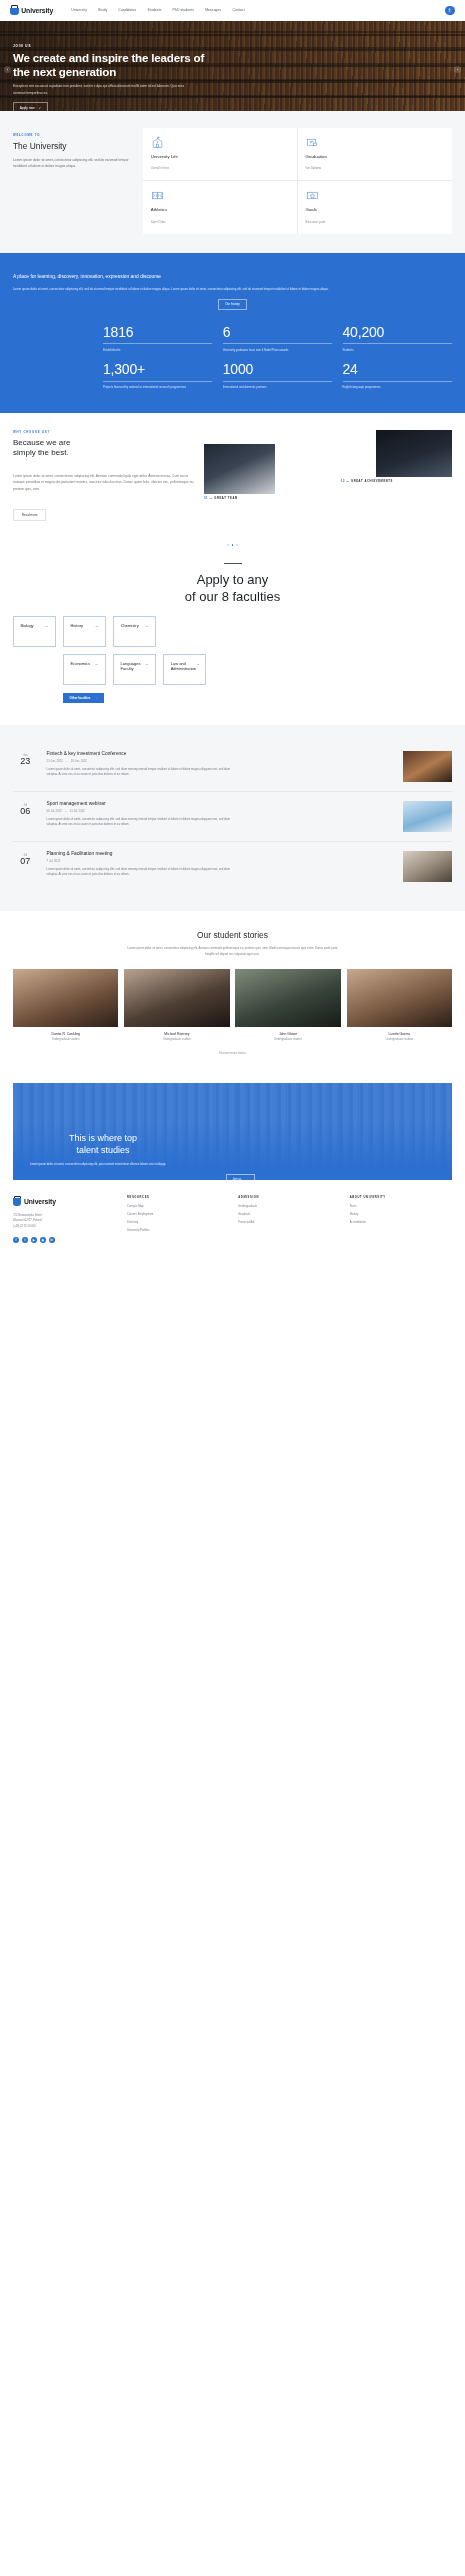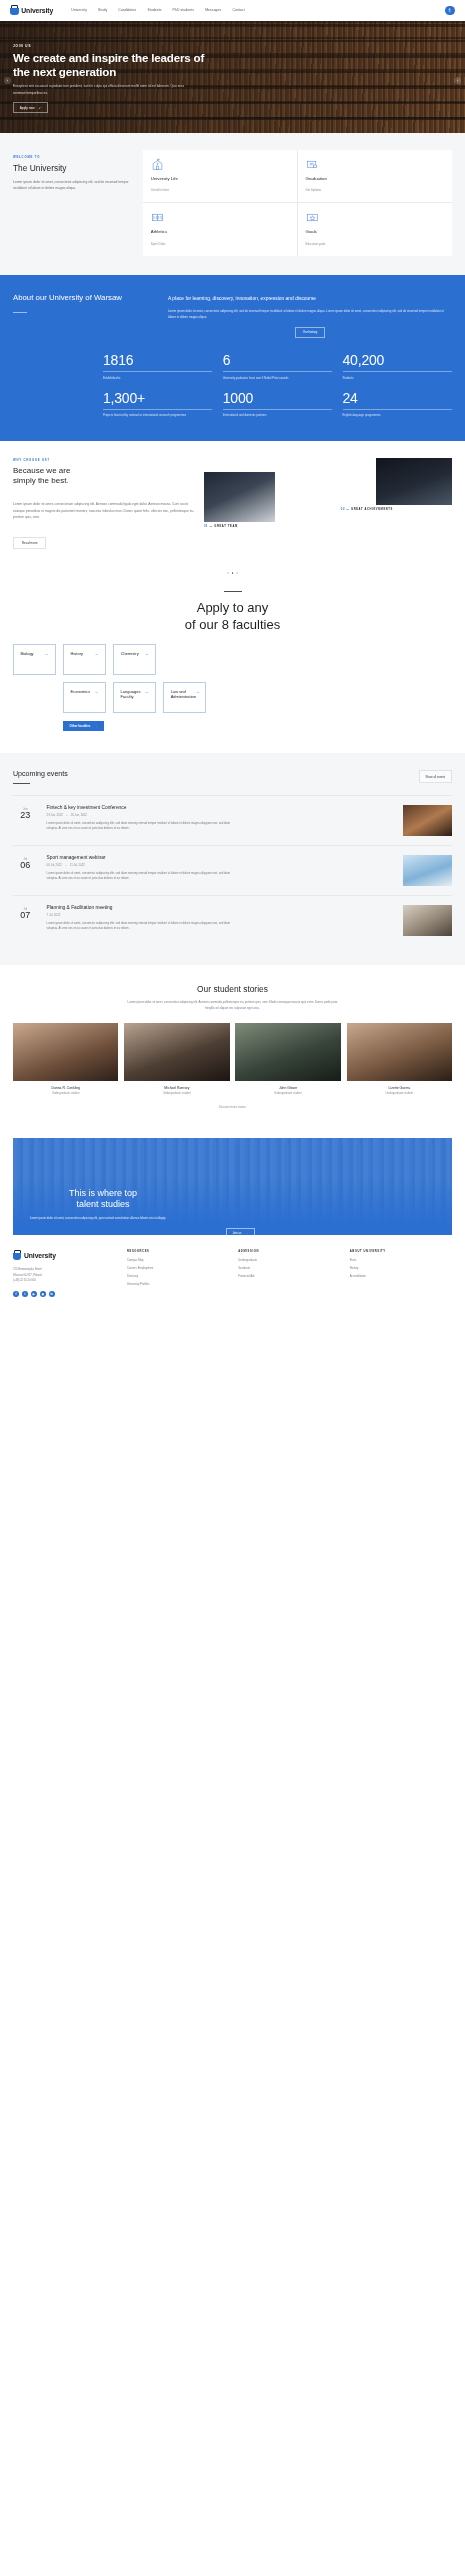--- a/index.html
+++ b/index.html
@@ -13,21 +13,21 @@
   .logo-mark .cup{width:8.4px;height:7.8px;background:#2b6fd1;border-radius:0 0 3.2px 3.2px;position:absolute;bottom:0;}
   .logo-mark .crown{position:absolute;top:0;left:0.6px;width:7.1px;height:2.6px;border:0.8px solid #12263f;border-bottom:none;border-radius:1.3px 1.3px 0 0;}
   .logo-text{font-size:6.8px;font-weight:bold;letter-spacing:-0.1px;color:#13161a;}
   .nav{display:flex;align-items:center;gap:11px;}
   .nav a{font-size:3.4px;color:#555d66;text-decoration:none;letter-spacing:0.1px;}
   .header-spacer{flex:1;}
   .acc-btn{width:9.7px;height:9.7px;border-radius:50%;background:#2b6fd1;display:flex;align-items:center;justify-content:center;}
   .acc-btn svg{width:5.2px;height:5.2px;}
 
   
-  .hero{position:relative;height:112px;overflow:hidden;background:#3b332e;}
+  .hero{position:relative;height:90px;overflow:hidden;background:#3b332e;}
   .hero-bg{position:absolute;inset:0;
     background:
       linear-gradient(100deg,rgba(30,24,20,.78) 0%,rgba(40,32,26,.55) 45%,rgba(55,45,38,.35) 100%),
       repeating-linear-gradient(91deg,#8a6a4a 0 1.9px,#b99b6e 1.9px 3.2px,#6d4f36 3.2px 5.2px,#a8855c 5.2px 7.1px,#c4a87d 7.1px 8.4px,#7b5c3e 8.4px 10.3px),
       repeating-linear-gradient(0deg,#5a4531 0 14.2px,#2e241a 14.2px 16px);
     background-blend-mode:normal,overlay,normal;}
   .hero-bg2{position:absolute;inset:0;background:repeating-linear-gradient(0deg,rgba(0,0,0,0) 0 13px,rgba(20,14,10,.55) 13px 15.5px);}
   .hero-inner{position:relative;padding:23px 0 0 13px;max-width:213px;}
   .eyebrow{font-size:3px;letter-spacing:0.9px;font-weight:bold;color:#ffffff;text-transform:uppercase;margin-bottom:3.2px;}
   .hero h1{font-size:11.6px;line-height:1.18;font-weight:bold;color:#fff;letter-spacing:-0.2px;}
@@ -256,24 +256,20 @@
         </div>
         <h3>Goals</h3>
         <span>Education goals</span>
       </div>
 
     </div>
   </div>
 
   <div class="about">
     <div class="about-top">
-      <div class="about-title">
-        <h2>About our University of Warsaw</h2>
-        <div class="rule"></div>
-      </div>
       <div class="about-body">
         <h3>A place for learning, discovery, innovation, expression and discourse</h3>
         <p>Lorem ipsum dolor sit amet, consectetur adipiscing elit, sed do eiusmod tempor incididunt ut labore et dolore magna aliqua. Lorem ipsum dolor sit amet, consectetur adipiscing elit, sed do eiusmod tempor incididunt ut labore et dolore magna aliqua.</p>
         <div style="text-align:center">
           <a class="btn-outline">Our history</a>
         </div>
       </div>
     </div>
     <div class="stats">
       <div class="stat">
@@ -377,27 +373,20 @@
     </div>
     <div style="padding-left:50px;">
       <a class="btn-blue">
         <span>Other faculties</span>
         <span>→</span>
       </a>
     </div>
   </div>
 
   <div class="events">
-    <div class="ev-head">
-      <div>
-        <h2>Upcoming events</h2>
-        <div class="rule"></div>
-      </div>
-      <a class="btn-white">Show all events</a>
-    </div>
 
     <div class="ev">
       <div class="ev-date">
         <div class="m">Jun</div>
         <div class="d">23</div>
       </div>
       <div class="ev-body">
         <h3>Fintech &amp; key investment Conference</h3>
         <div class="ev-range">
           <span>23 Jun, 2022</span><em>–</em><span>26 Jun, 2022</span>

